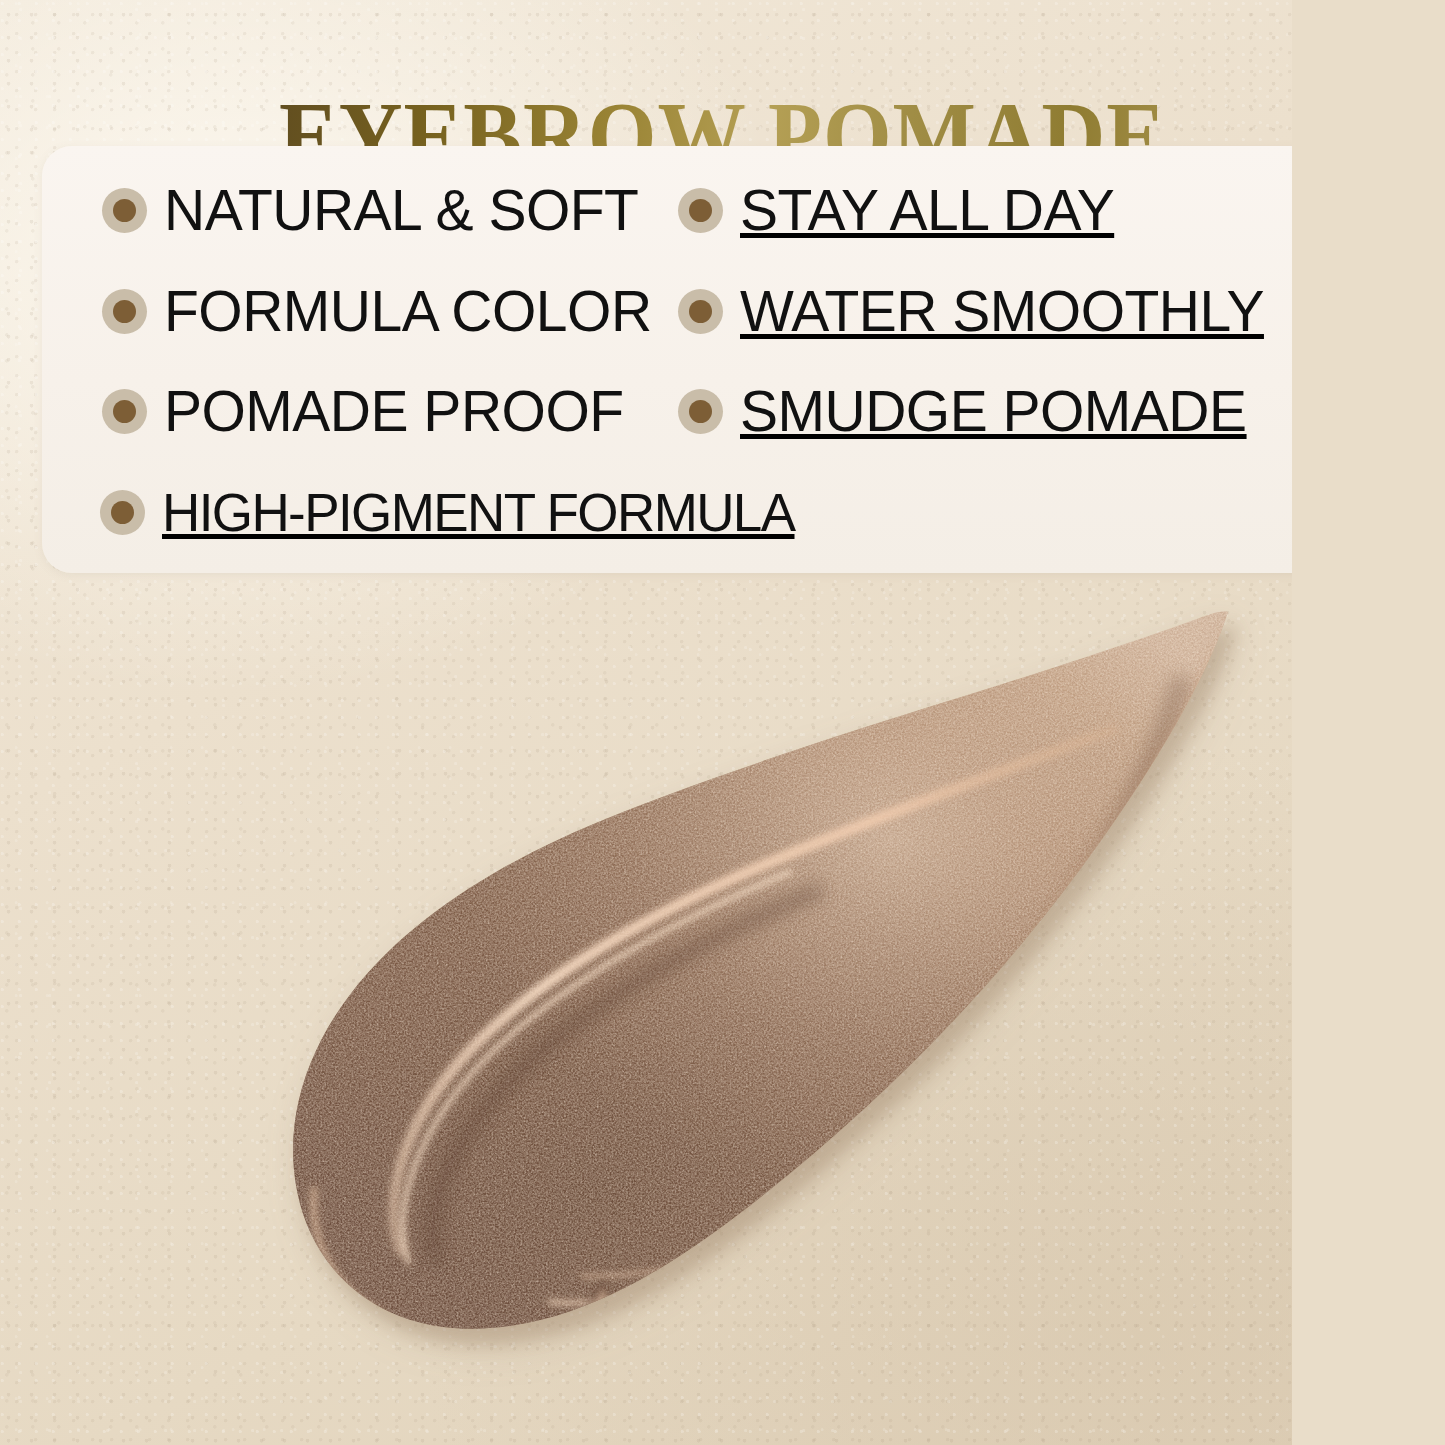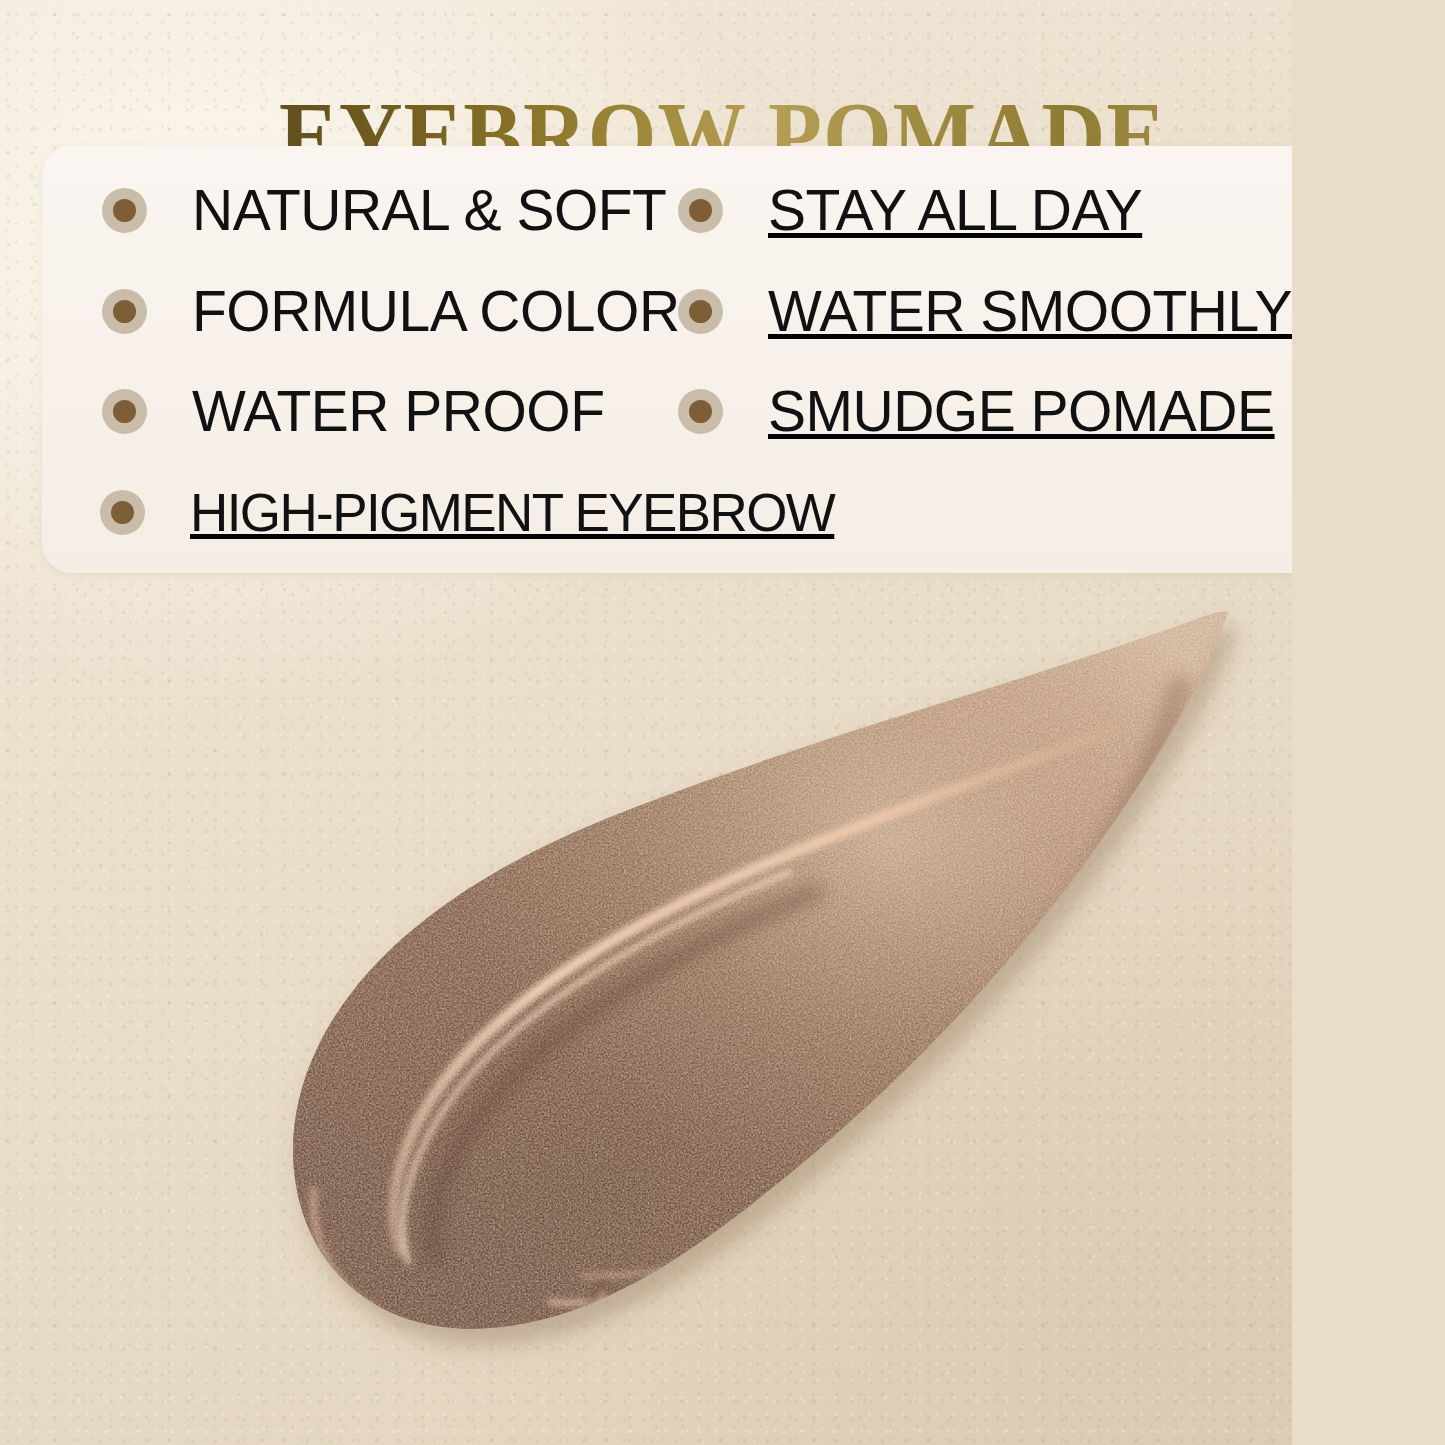--- a/index.html
+++ b/index.html
@@ -93,21 +93,20 @@
     grid-template-rows: repeat(4, 1fr);
     padding: 14px 0 10px 0;
     box-sizing: border-box;
   }
 
   .feature-row {
     display: flex;
     align-items: center;
     padding-left: 60px;
     box-sizing: border-box;
-    gap: 28px;
   }
   .feature-row.col-right {
     padding-left: 58px;
     text-decoration: underline;
   }
 
   .bullet {
     flex: 0 0 auto;
     width: 45px;
     height: 45px;
@@ -190,34 +189,34 @@
         <span class="bullet">
           <span class="bullet-core"></span>
         </span>
         <span class="feature-label">WATER SMOOTHLY</span>
       </div>
 
       <div class="feature-row col-left">
         <span class="bullet">
           <span class="bullet-core"></span>
         </span>
-        <span class="feature-label">WATER PROOF</span>
+        <span class="feature-label">POMADE PROOF</span>
       </div>
       <div class="feature-row col-right">
         <span class="bullet">
           <span class="bullet-core"></span>
         </span>
         <span class="feature-label">SMUDGE POMADE</span>
       </div>
 
       <div class="feature-row col-right">
         <span class="bullet">
           <span class="bullet-core"></span>
         </span>
-        <span class="feature-label compact">HIGH-PIGMENT EYEBROW</span>
+        <span class="feature-label compact">HIGH-PIGMENT FORMULA</span>
       </div>
 
     </div>
   </div>
 
   <div id="swatch-wrap">
     <svg id="swatch-svg" viewBox="0 0 1030 830" preserveAspectRatio="none">
       <defs>
         <linearGradient id="bodyGrad" x1="0.12" y1="0.92" x2="0.95" y2="0.06">
           <stop offset="0%" stop-color="#6f5040"></stop>

